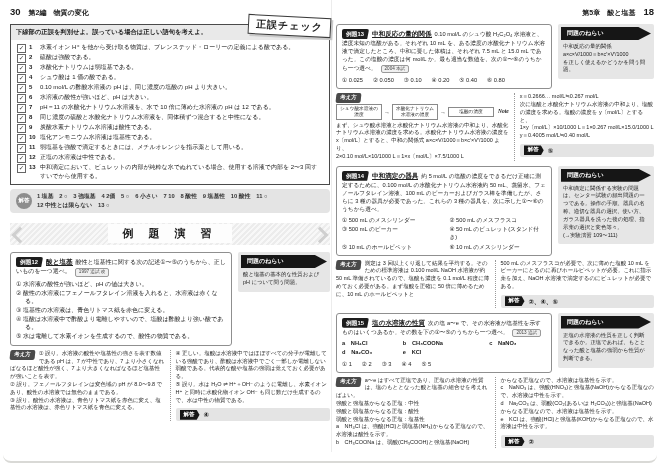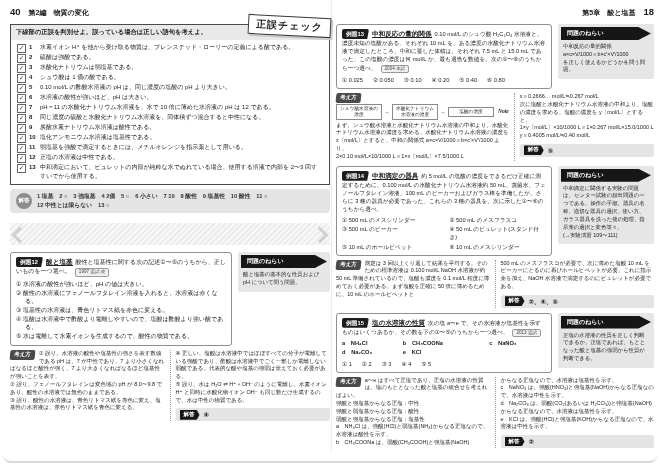--- a/index.html
+++ b/index.html
@@ -71,21 +71,21 @@
   .aval{font-size:6.5px;font-weight:bold;}
 </style>
 </head>
 <body>
 
 <div class="gutter"></div>
 <div class="book-edge"></div>
 
 <div class="page page-left">
   <div class="pg-header">
-    <span class="pg-num">40</span>
+    <span class="pg-num">30</span>
     <span>第2編　物質の変化</span>
   </div>
 
   <div class="checkbox-section">
     <div class="stamp">正誤チェック</div>
     <div class="check-head">下線部の正誤を判別せよ。誤っている場合は正しい語句を考えよ。</div>
 
     <div class="ci">
         <span class="cbx">✓</span>
         <span class="cno">1</span>
@@ -154,20 +154,21 @@
   </div>
 
   <div class="ans-bar">
     <span class="ans-circle">解答</span>
     <span class="ans-text prewrap">1 塩基　2 ○　3 強塩基　4 2価　5 ○　6 小さい　7 10　8 酸性　9 塩基性　10 酸性　11 ○
 12 中性とは限らない　13 ○</span>
   </div>
 
   <div class="banner">
     <span class="chev chev-l"></span>
+    <span class="banner-title">例 題 演 習</span>
     <span class="chev chev-r"></span>
   </div>
 
   <section class="group">
     <div class="prow">
       <div class="pbox">
         <div class="plead">
           <span class="extag">例題12</span><span class="ptitle">酸と塩基</span><span>酸性と塩基性に関する次の記述①〜⑤のうちから、正しいものを一つ選べ。</span><span class="ytag">1997 追試 改</span>
         </div>
         <div class="choices">

